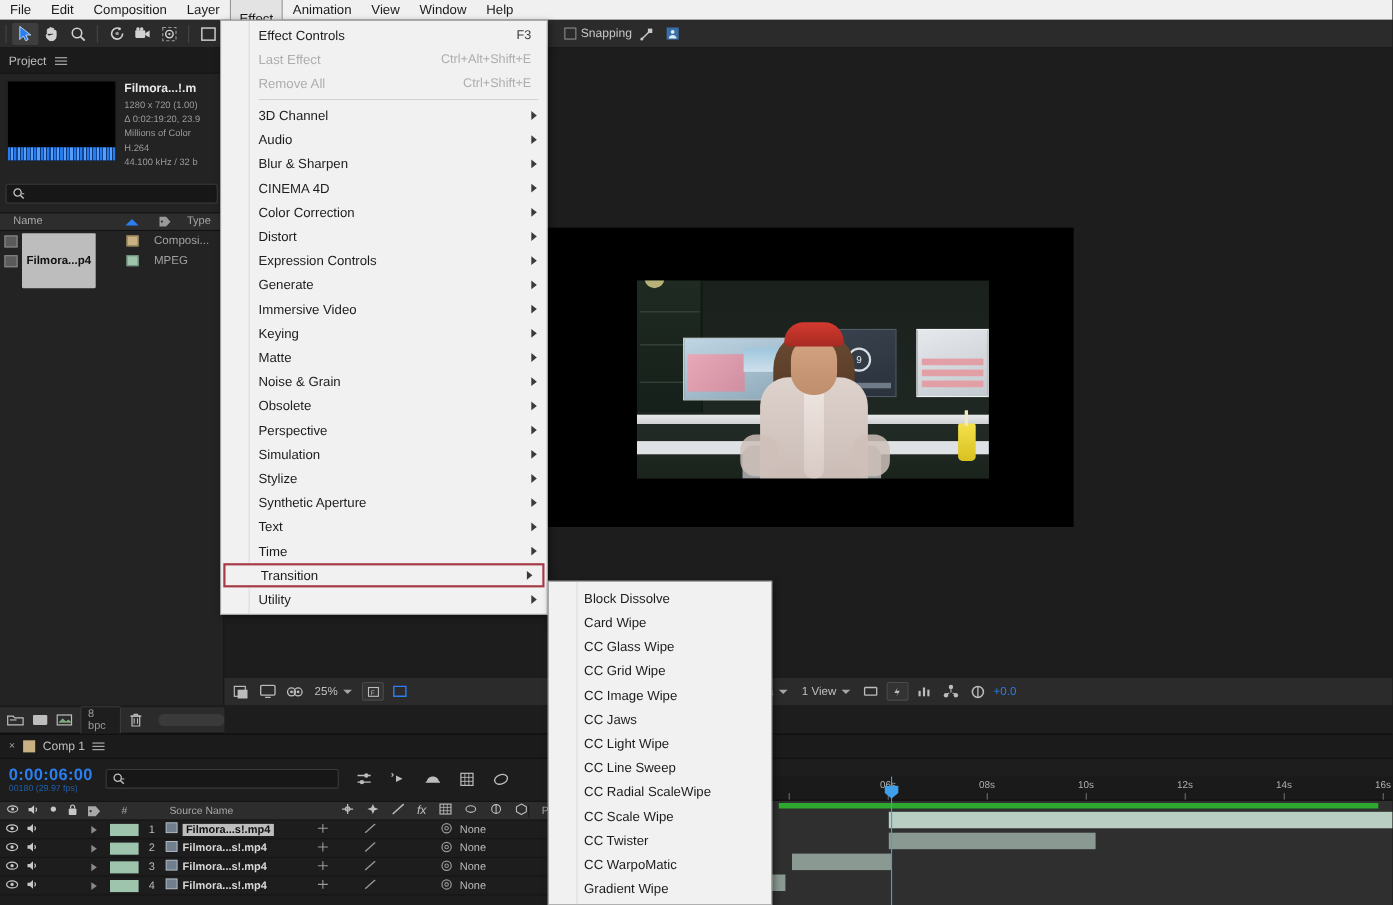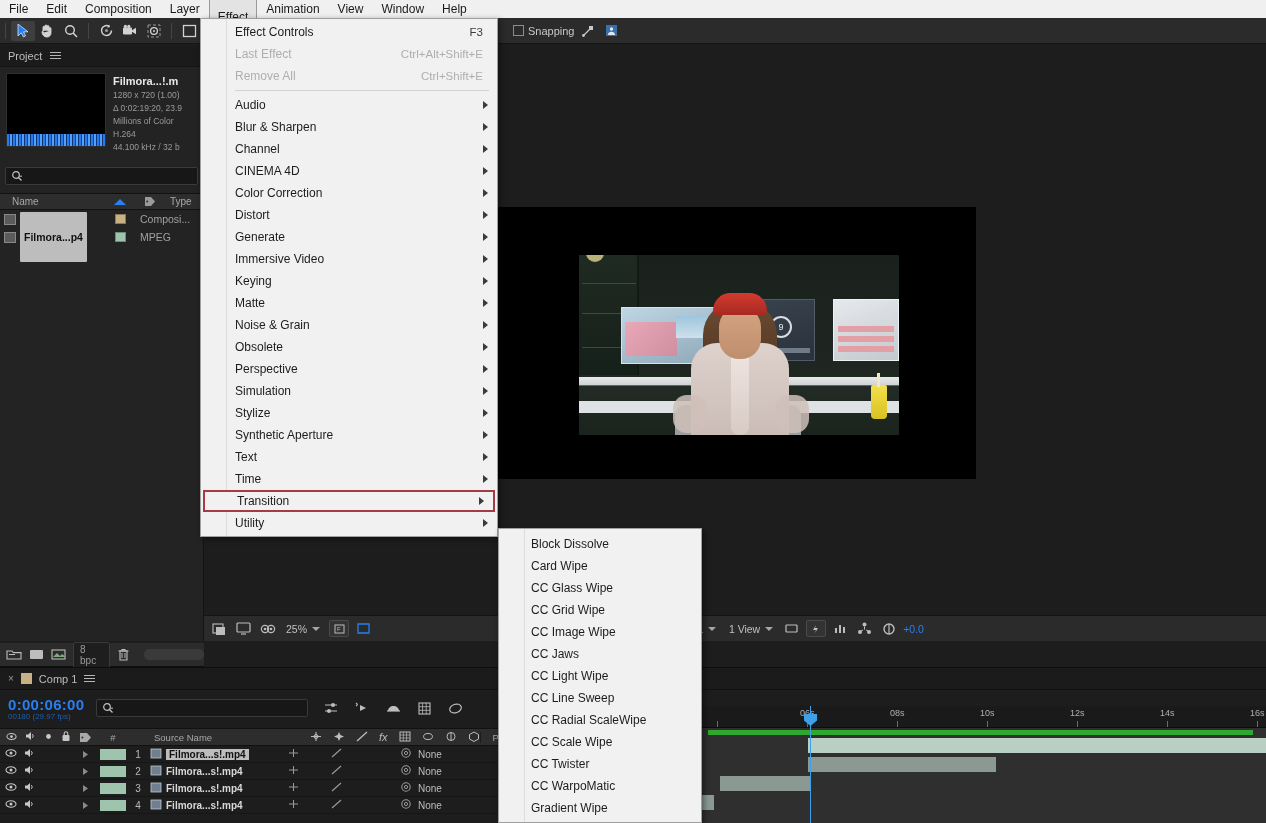--- a/index.html
+++ b/index.html
@@ -897,41 +897,45 @@
       <div class="row dis">
         <span>Last Effect</span>
         <span class="sc">Ctrl+Alt+Shift+E</span>
       </div>
       <div class="row dis">
         <span>Remove All</span>
         <span class="sc">Ctrl+Shift+E</span>
       </div>
       <div class="sepline"></div>
       <div class="row">
+        <span>3D Channel</span>
+        <span class="arr"></span>
+      </div>
+      <div class="row">
         <span>Audio</span>
         <span class="arr"></span>
       </div>
       <div class="row">
         <span>Blur &amp; Sharpen</span>
         <span class="arr"></span>
       </div>
       <div class="row">
-        <span>Channel</span>
-        <span class="arr"></span>
-      </div>
-      <div class="row">
         <span>CINEMA 4D</span>
         <span class="arr"></span>
       </div>
       <div class="row">
         <span>Color Correction</span>
         <span class="arr"></span>
       </div>
       <div class="row">
         <span>Distort</span>
+        <span class="arr"></span>
+      </div>
+      <div class="row">
+        <span>Expression Controls</span>
         <span class="arr"></span>
       </div>
       <div class="row">
         <span>Generate</span>
         <span class="arr"></span>
       </div>
       <div class="row">
         <span>Immersive Video</span>
         <span class="arr"></span>
       </div>

